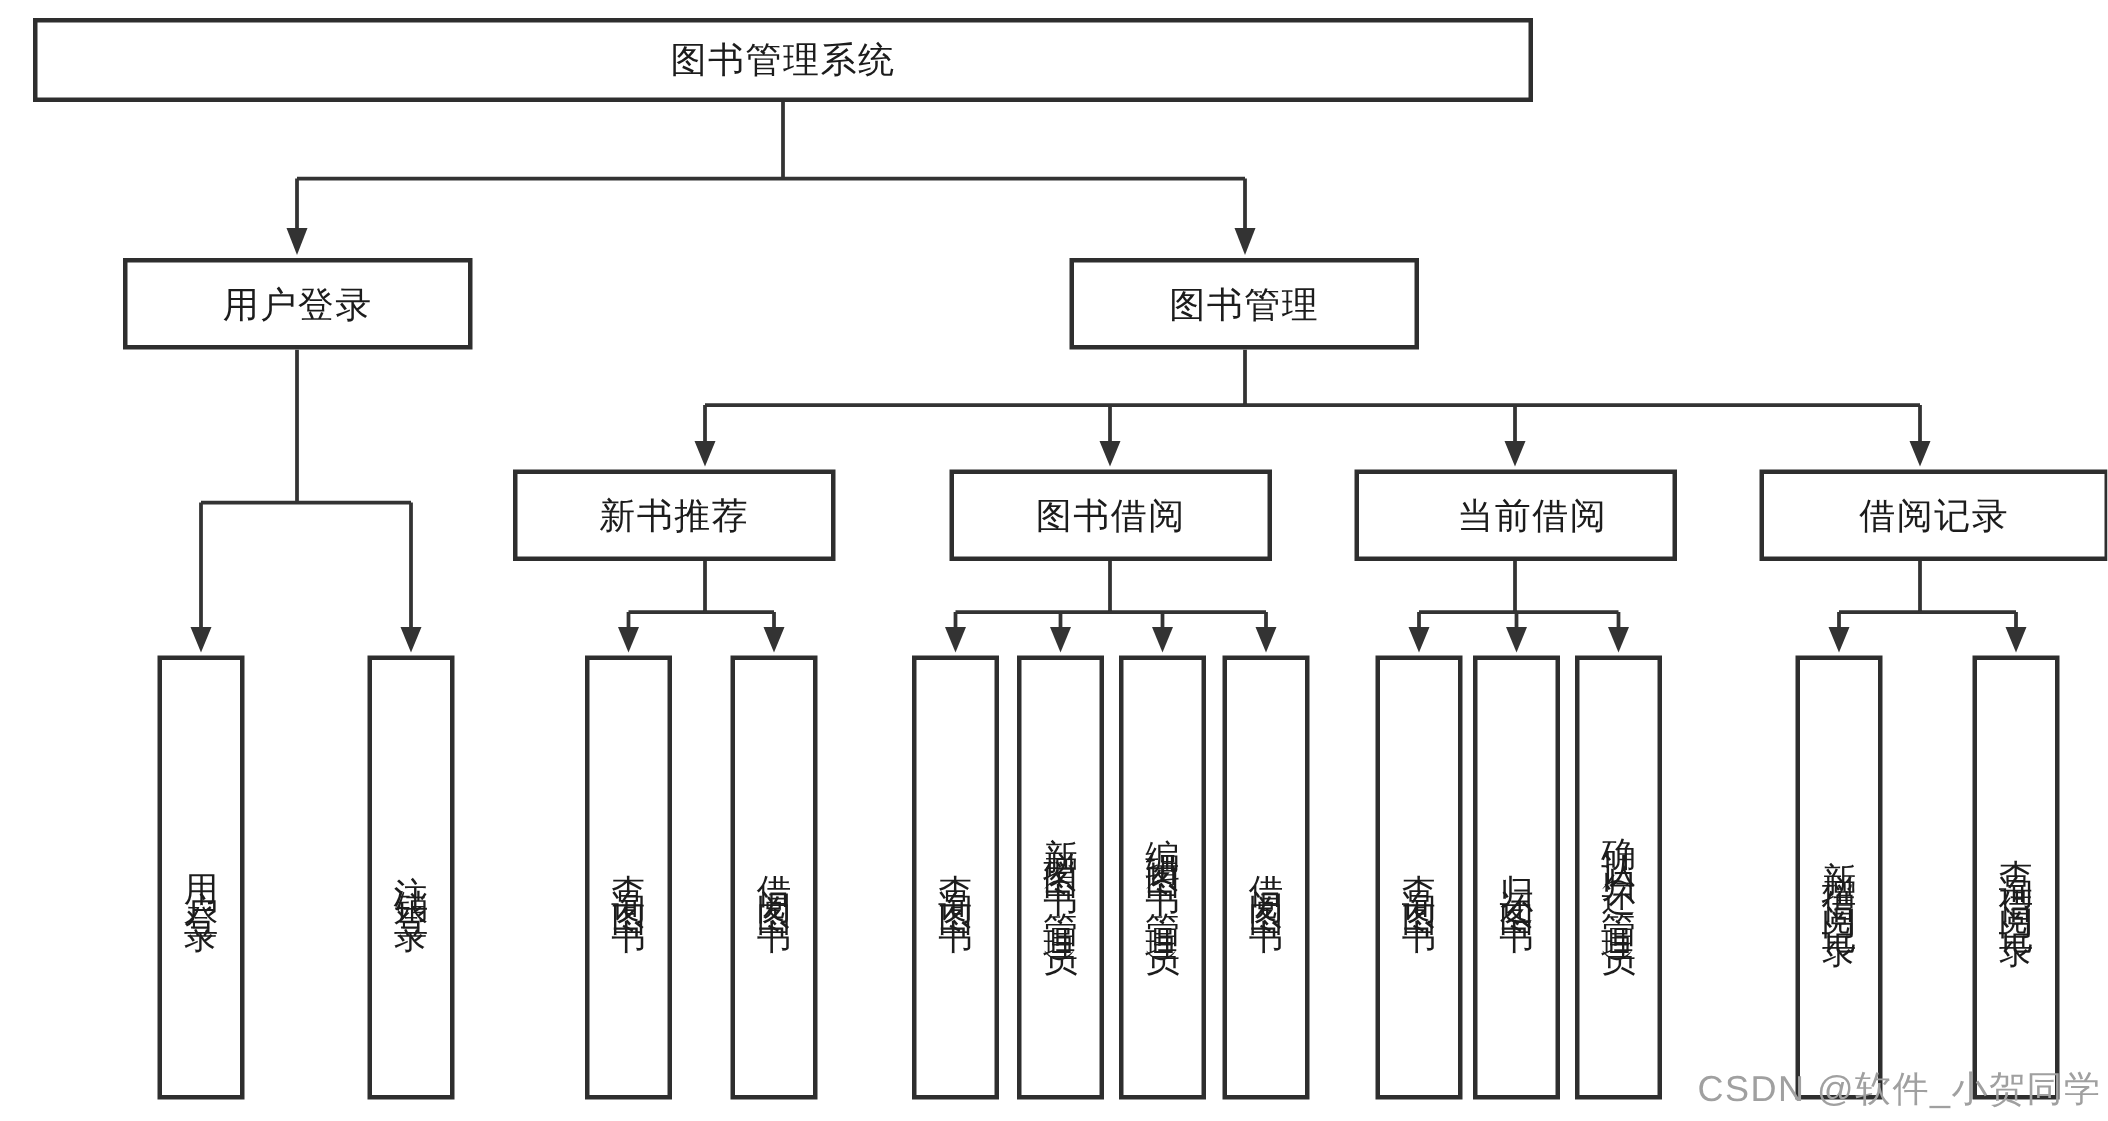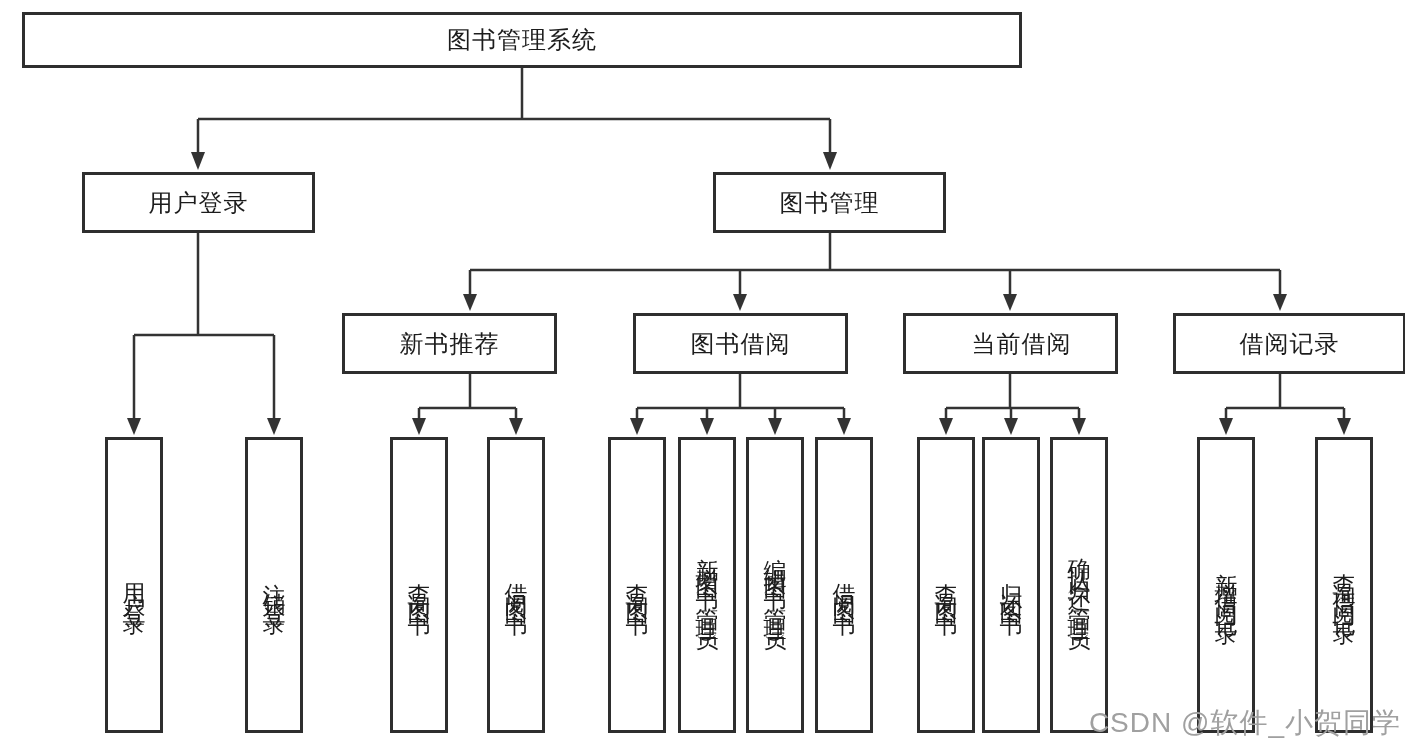--- a/index.html
+++ b/index.html
@@ -41,21 +41,21 @@
     text-orientation: mixed;
     font-size: 23px;
     letter-spacing: 10px;
     line-height: 1;
     white-space: nowrap;
   }
   .watermark {
     position: absolute;
     right: 4px;
     bottom: 5px;
-    font-size: 28px;
+    font-size: 24px;
     color: #a0a0a0;
     letter-spacing: 1px;
     white-space: nowrap;
   }
 </style>
 </head>
 <body>
 
 <div id="canvas">
 

